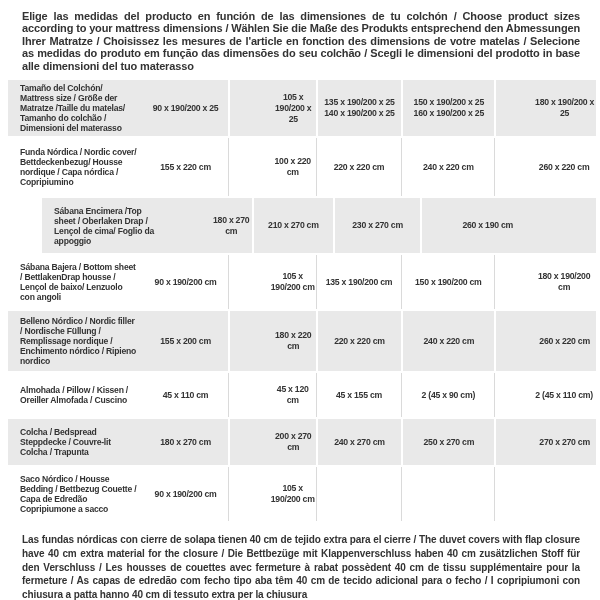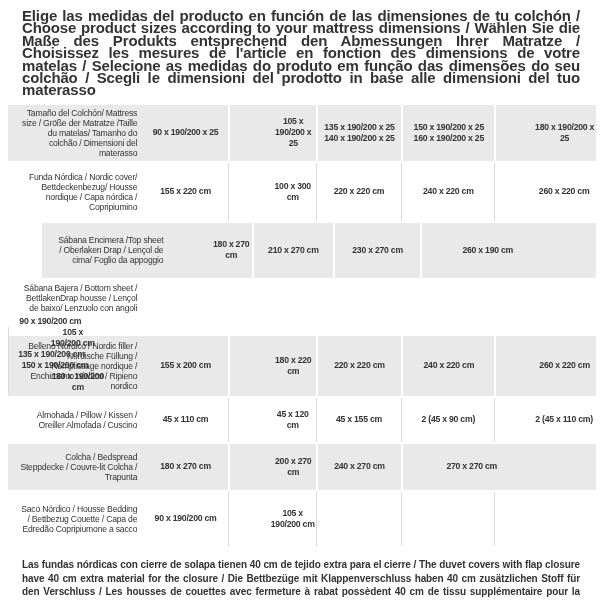--- a/index.html
+++ b/index.html
@@ -9,59 +9,59 @@
     height: 600px;
     background: #ffffff;
     overflow: hidden;
     font-family: "Liberation Sans", sans-serif;
     color: #333333;
   }
   .page { width: 600px; height: 600px; }
 
   .intro {
     margin: 10px 20px 8px 22px;
-    font-size: 15px;
+    font-size: 11px;
     font-weight: bold;
     line-height: 12.4px;
     text-align: justify;
     letter-spacing: -0.15px;
     color: #333333;
   }
 
   .size-table {
     margin: 0 4px 0 8px;
   }
   .trow {
     display: flex;
     align-items: stretch;
     box-sizing: border-box;
     border-bottom: 2px solid #ffffff;
   }
   .trow.gray { background: #e9e9e9; }
   .r0 { height: 58px; }
   .r1 { height: 60px; }
   .r2 { height: 57px; margin-left: 34px; }
-  .r3 { height: 56px; flex-direction: column; }
+  .r3 { height: 56px; }
   .r4 { height: 62px; }
   .r5 { height: 46px; }
   .r6 { height: 48px; }
   .r7 { height: 56px; }
 
   .cell {
     box-sizing: border-box;
     display: flex;
     align-items: center;
   }
   .label {
     width: 23%;
     padding: 3px 6px 3px 12px;
     justify-content: flex-start;
-    text-align: right;
+    text-align: left;
     font-size: 8.6px;
-    font-weight: normal;
+    font-weight: bold;
     line-height: 10px;
     letter-spacing: -0.2px;
   }
   .val {
     justify-content: center;
     text-align: center;
     font-size: 8.7px;
     font-weight: bold;
     line-height: 11px;
     letter-spacing: -0.25px;
@@ -102,21 +102,21 @@
       <div class="cell val c3">135 x 190/200 x 25
 140 x 190/200 x 25</div>
       <div class="cell val c4">150 x 190/200 x 25
 160 x 190/200 x 25</div>
       <div class="cell val c5">180 x 190/200 x 25</div>
     </div>
 
     <div class="trow r1">
       <div class="cell label">Funda Nórdica /  Nordic cover/ Bettdeckenbezug/ Housse nordique / Capa nórdica / Copripiumino</div>
       <div class="cell val c1">155 x 220 cm</div>
-      <div class="cell val c2">100 x 300 cm</div>
+      <div class="cell val c2">100 x 220 cm</div>
       <div class="cell val c3">220 x 220 cm</div>
       <div class="cell val c4">240 x 220 cm</div>
       <div class="cell val c5">260 x 220 cm</div>
     </div>
 
     <div class="trow gray r2">
       <div class="cell label">Sábana Encimera /Top sheet / Oberlaken Drap / Lençol de cima/ Foglio da appoggio</div>
       <div class="cell val c2">180 x 270 cm</div>
       <div class="cell val c3">210 x 270 cm</div>
       <div class="cell val c4">230 x 270 cm</div>
@@ -148,20 +148,21 @@
       <div class="cell val c3">45 x 155 cm</div>
       <div class="cell val c4">2 (45 x 90 cm)</div>
       <div class="cell val c5">2 (45 x 110 cm)</div>
     </div>
 
     <div class="trow gray r6">
       <div class="cell label">Colcha / Bedspread Steppdecke / Couvre-lit Colcha / Trapunta</div>
       <div class="cell val c1">180 x 270 cm</div>
       <div class="cell val c2">200 x 270 cm</div>
       <div class="cell val c3">240 x 270 cm</div>
+      <div class="cell val c4">250 x 270 cm</div>
       <div class="cell val c5">270 x 270 cm</div>
     </div>
 
     <div class="trow r7">
       <div class="cell label">Saco Nórdico / Housse Bedding / Bettbezug Couette  / Capa de Edredão Copripiumone a sacco</div>
       <div class="cell val c1">90 x 190/200 cm</div>
       <div class="cell val c2">105 x 190/200 cm</div>
       <div class="cell val c3"></div>
       <div class="cell val c4"></div>
       <div class="cell val c5"></div>

